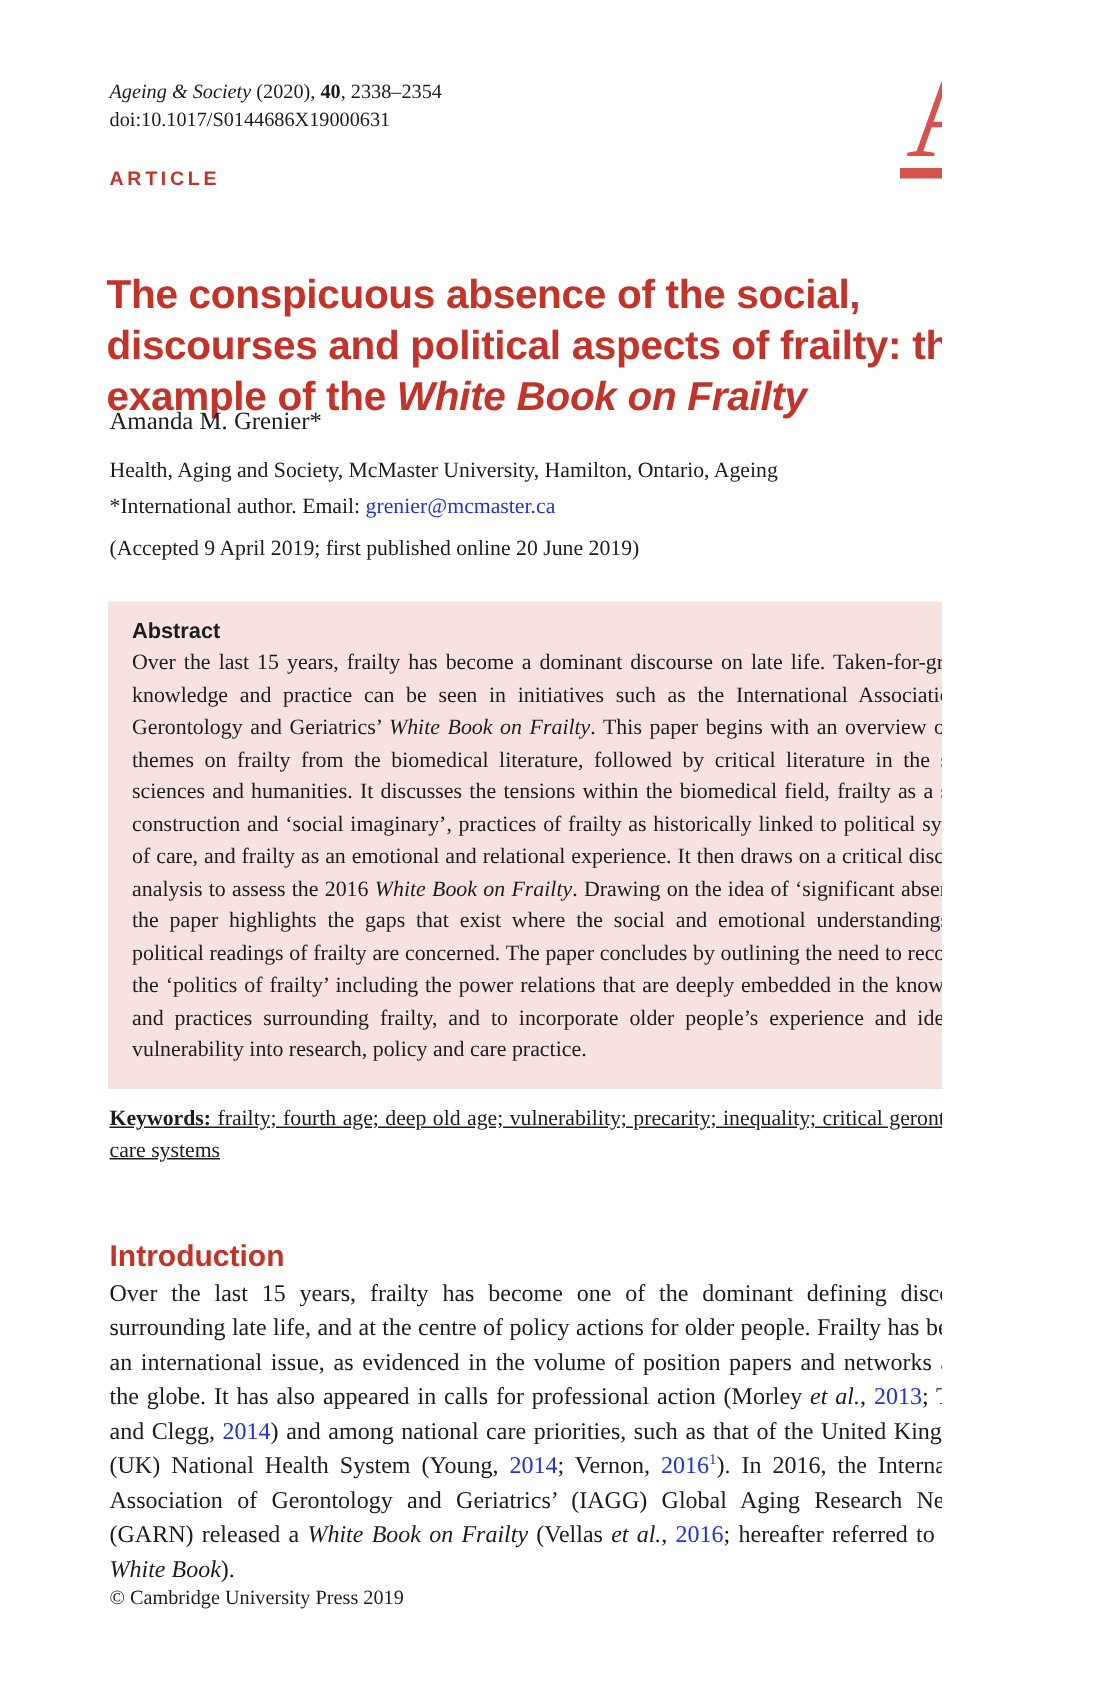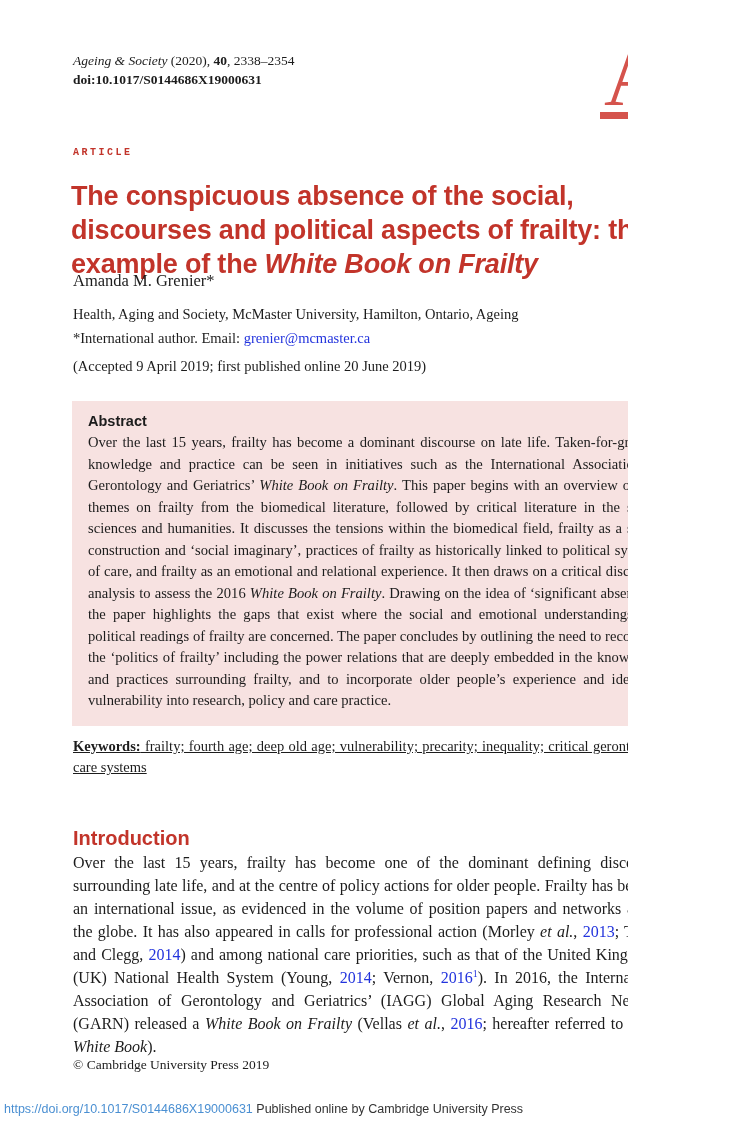--- a/index.html
+++ b/index.html
@@ -3,23 +3,23 @@
 <meta charset="utf-8">
 <style>
   html,body{margin:0;padding:0;background:#ffffff;}
   .page{position:relative;width:628px;height:1134px;background:#ffffff;overflow:hidden;
         font-family:"Liberation Serif",serif;color:#1c1c1c;}
   .seg-i{font-style:italic;}
   .seg-b{font-weight:bold;}
   .seg-link{color:var(--link);}
   sup.seg{font-size:62%;line-height:0;}
   .journal-line{position:absolute;left:73px;top:53px;font-size:13.5px;}
-  .doi-line{position:absolute;left:73px;top:72px;font-size:13.5px;font-weight:bold;}
-  .article-label{position:absolute;left:73px;top:111px;font-family:Liberation Mono, monospace;
-        font-weight:700;font-size:10px;letter-spacing:2.5px;color:var(--accent);margin-top:36px;}
+  .doi-line{position:absolute;left:73px;top:72px;font-size:13.5px;}
+  .article-label{position:absolute;left:73px;top:111px;font-family:Liberation Sans, sans-serif;
+        font-weight:700;font-size:13px;letter-spacing:2.5px;color:var(--accent);}
   .logo{position:absolute;left:600px;top:47px;width:106px;height:73px;color:var(--logored);}
   .logo-a{position:absolute;left:4px;top:-12px;font-size:84px;line-height:84px;font-family:"Liberation Serif",serif;}
   .logo-amp{position:absolute;left:59px;top:17px;font-size:21px;font-family:"Liberation Serif",serif;}
   .logo-s{position:absolute;left:70px;top:-14px;font-size:60px;line-height:84px;font-family:"Liberation Serif",serif;}
   .logo-bar{position:absolute;left:0px;bottom:1px;width:74px;height:7px;background:var(--logored);}
   .title{position:absolute;left:71px;top:161px;width:578px;font-family:"Liberation Sans",sans-serif;
         font-weight:700;font-size:27px;line-height:34px;color:var(--accent);letter-spacing:-0.2px;}
   .author{position:absolute;left:73px;top:271px;font-size:16.5px;}
   .affiliation-block{position:absolute;left:73px;top:302px;width:600px;font-size:14.5px;line-height:24px;}
   .accepted{position:absolute;left:73px;top:358px;font-size:14.5px;}
@@ -71,17 +71,14 @@
   </div>
 
   <div class="keywords"><span class="seg seg-b">Keywords:</span><span class="seg"> frailty; fourth age; deep old age; vulnerability; precarity; inequality; critical gerontology; care systems</span></div>
 
   <div class="intro-heading">Introduction</div>
 
   <div class="intro-text"><span class="seg">Over the last 15 years, frailty has become one of the dominant defining discourses surrounding late life, and at the centre of policy actions for older people. Frailty has become an international issue, as evidenced in the volume of position papers and networks across the globe. It has also appeared in calls for professional action (Morley </span><span class="seg seg-i">et al.</span><span class="seg">, </span><span class="seg seg-link">2013</span><span class="seg">; Turner and Clegg, </span><span class="seg seg-link">2014</span><span class="seg">) and among national care priorities, such as that of the United Kingdom’s (UK) National Health System (Young, </span><span class="seg seg-link">2014</span><span class="seg">; Vernon, </span><span class="seg seg-link">2016</span><sup class="seg seg-link">1</sup><span class="seg">). In 2016, the International Association of Gerontology and Geriatrics’ (IAGG) Global Aging Research Network (GARN) released a </span><span class="seg seg-i">White Book on Frailty</span><span class="seg"> (Vellas </span><span class="seg seg-i">et al.</span><span class="seg">, </span><span class="seg seg-link">2016</span><span class="seg">; hereafter referred to as the </span><span class="seg seg-i">White Book</span><span class="seg">).</span></div>
 
   <div class="copyright">© Cambridge University Press 2019</div>
 
-  <div class="footer">
-    <span class="footer-link">https://doi.org/10.1017/S0144686X19000631</span><span class="footer-text"> Published online by Cambridge University Press</span>
-  </div>
 
 </div>
 
 </body></html>

